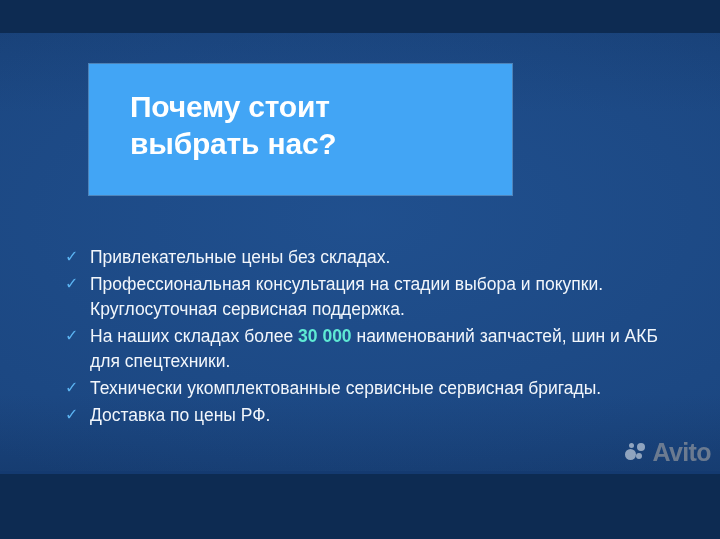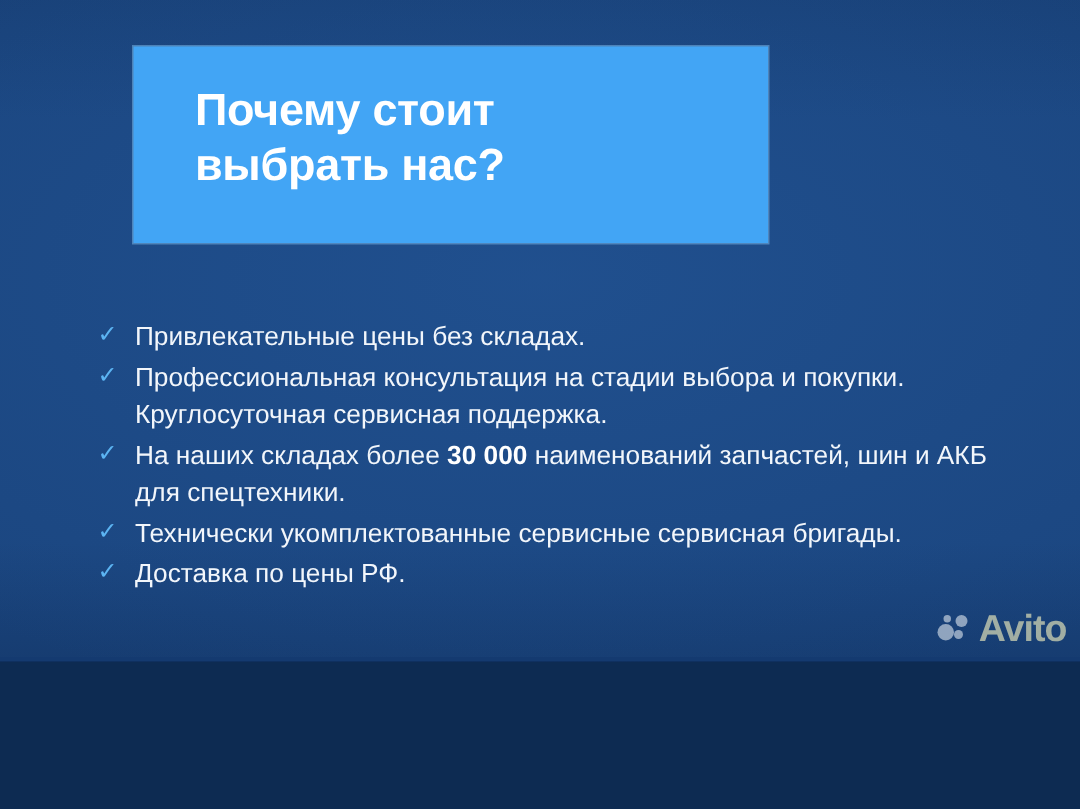--- a/index.html
+++ b/index.html
@@ -10,20 +10,21 @@
   body {
     font-family: "Liberation Sans", "DejaVu Sans", sans-serif;
   }
 
   #slide {
     position: relative;
     width: 720px;
     height: 441px;
     overflow: hidden;
     background: #1b4680;
+    margin-top: 33px;
   }
 
   
   #slide::before {
     content: "";
     position: absolute;
     inset: 0;
     background:
       radial-gradient(130% 110% at 50% 42%, rgba(40,95,165,0.38) 0%, rgba(27,70,128,0) 62%),
       linear-gradient(180deg, rgba(22,60,112,0.55) 0%, rgba(27,70,128,0) 18%, rgba(27,70,128,0) 82%, rgba(18,52,100,0.55) 100%);
@@ -76,21 +77,21 @@
     left: 3px;
     top: 1px;
     width: 16px;
     height: 22px;
     color: #5cb4f2;
     font-size: 16px;
     line-height: 22px;
     text-align: left;
   }
   .feature-text { display: block; }
-  .feature-text b { font-weight: bold; color: #ffffff; }
+  .feature-text b { font-weight: bold; color: #5eead4; }
 
   
   .divider {
     position: absolute;
     left: 148px;
     top: 477px;
     width: 424px;
     height: 2px;
     background: linear-gradient(90deg,
         rgba(90,175,240,0.05) 0%,
@@ -131,21 +132,21 @@
     position: absolute;
     display: block;
     border-radius: 50%;
     background: #dfe7ef;
   }
   .wm-mark i.c1 { left: 0px;  top: 7px;  width: 11px; height: 11px; }
   .wm-mark i.c2 { left: 12px; top: 1px;  width: 8px;  height: 8px;  }
   .wm-mark i.c3 { left: 11px; top: 11px; width: 6px;  height: 6px;  }
   .wm-mark i.c4 { left: 4px;  top: 1px;  width: 5px;  height: 5px;  }
   .wm-text {
-    color: #fef9c3;
+    color: #a3a3a3;
     font-size: 25px;
     line-height: 25px;
     font-weight: bold;
     letter-spacing: -0.6px;
   }
 </style>
 </head>
 <body>
 
 <div id="slide">

